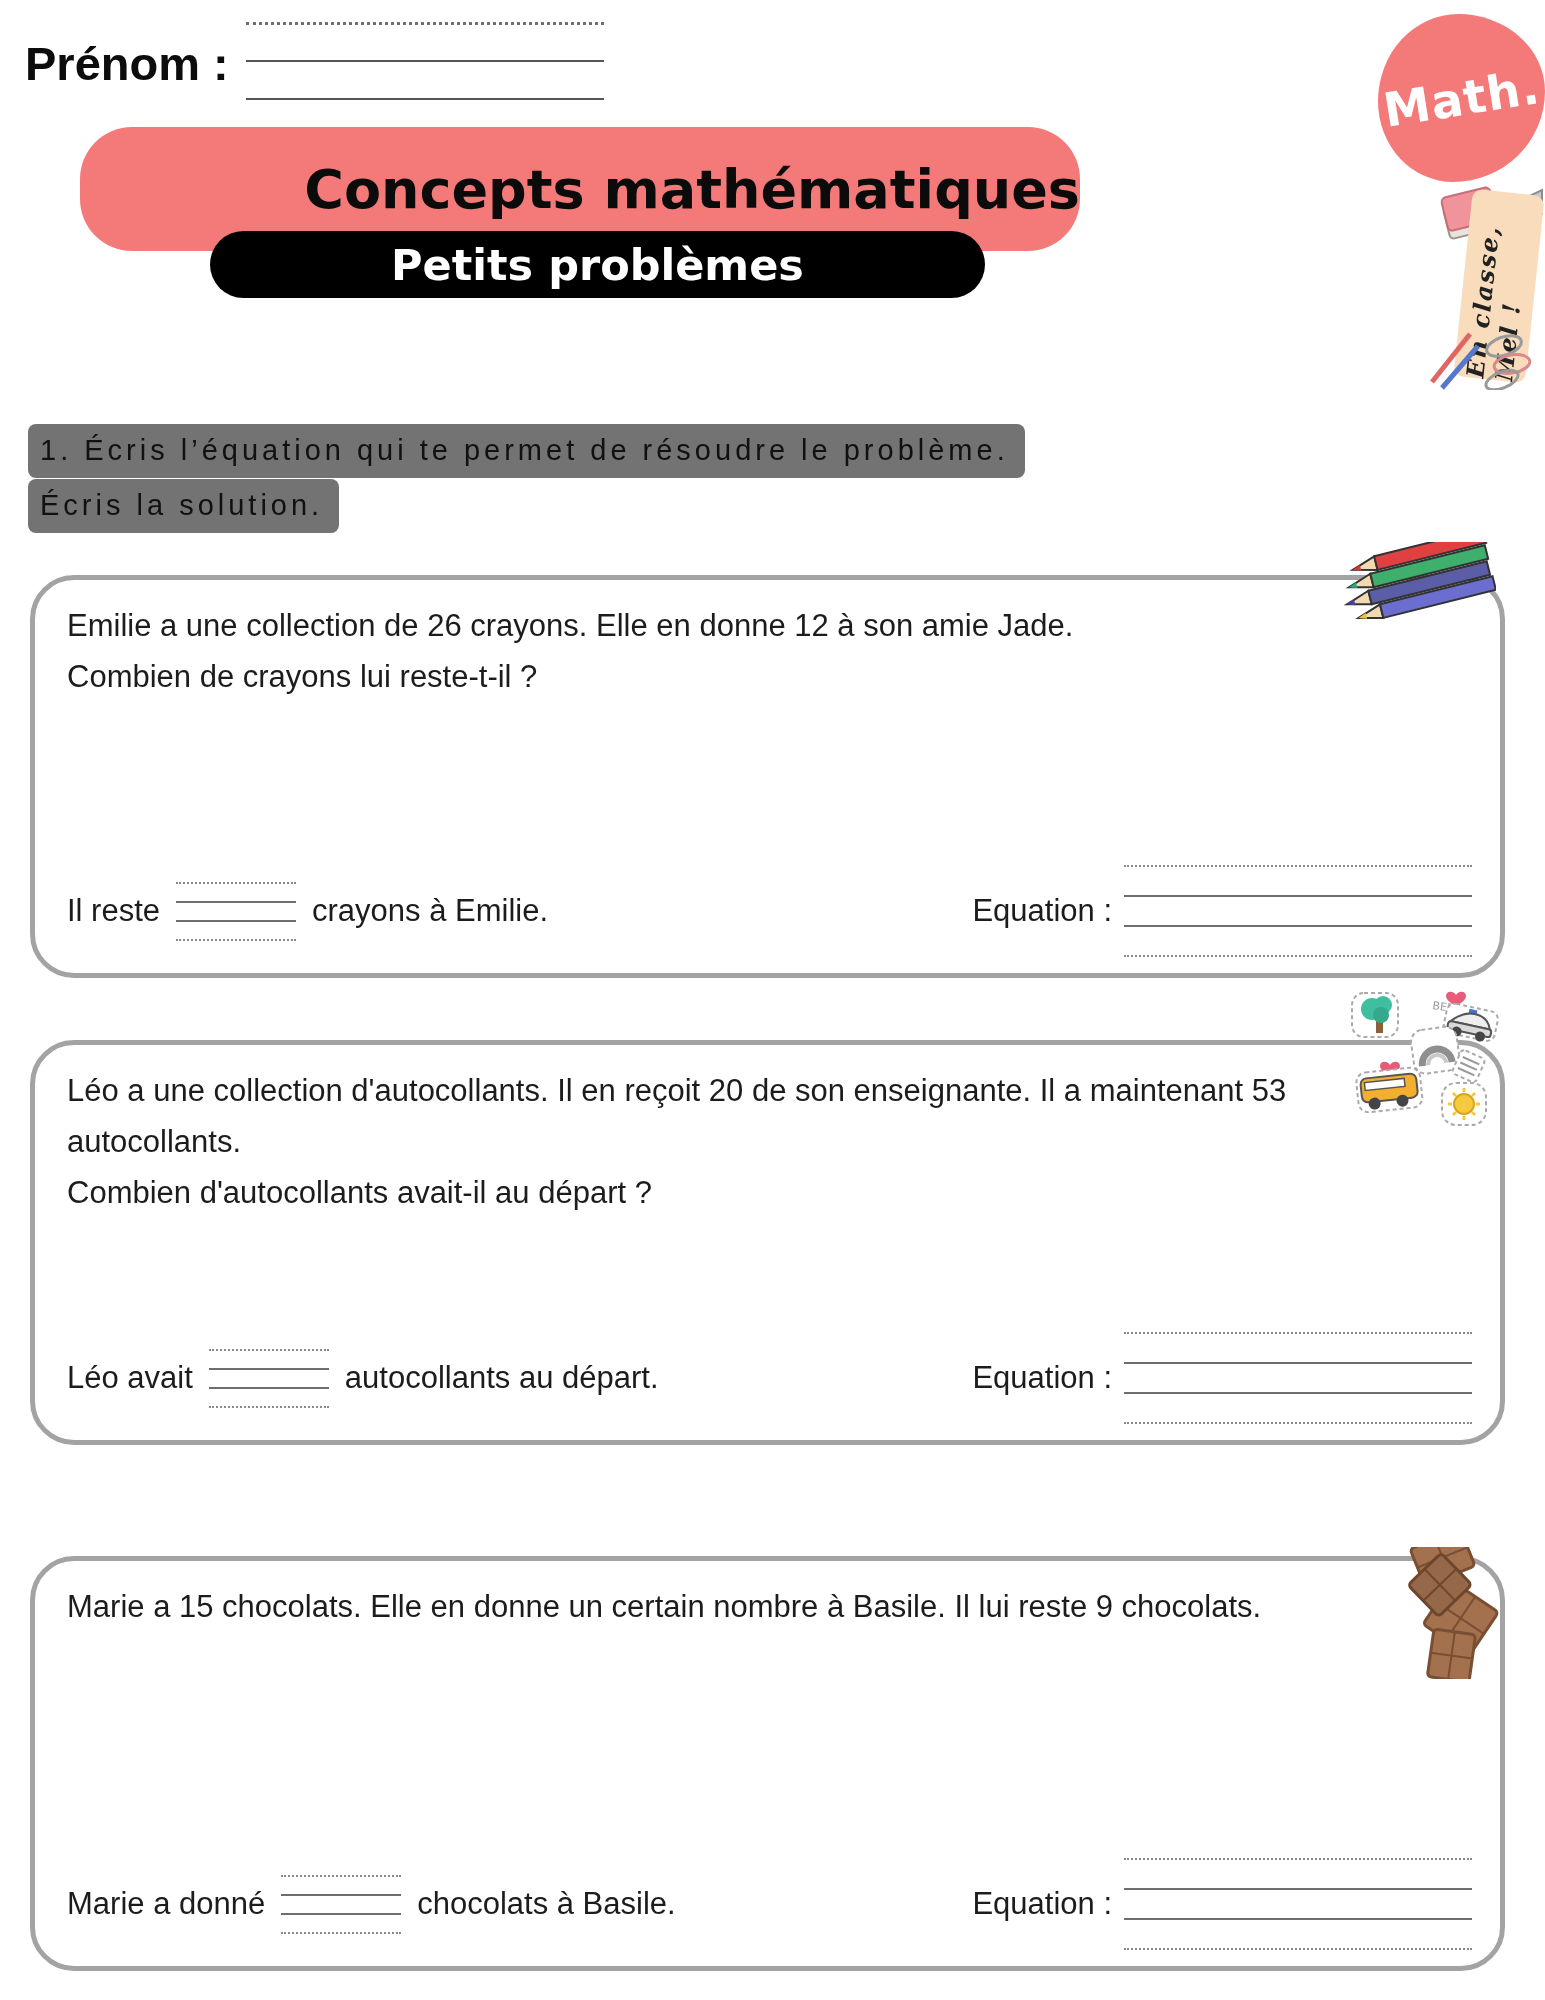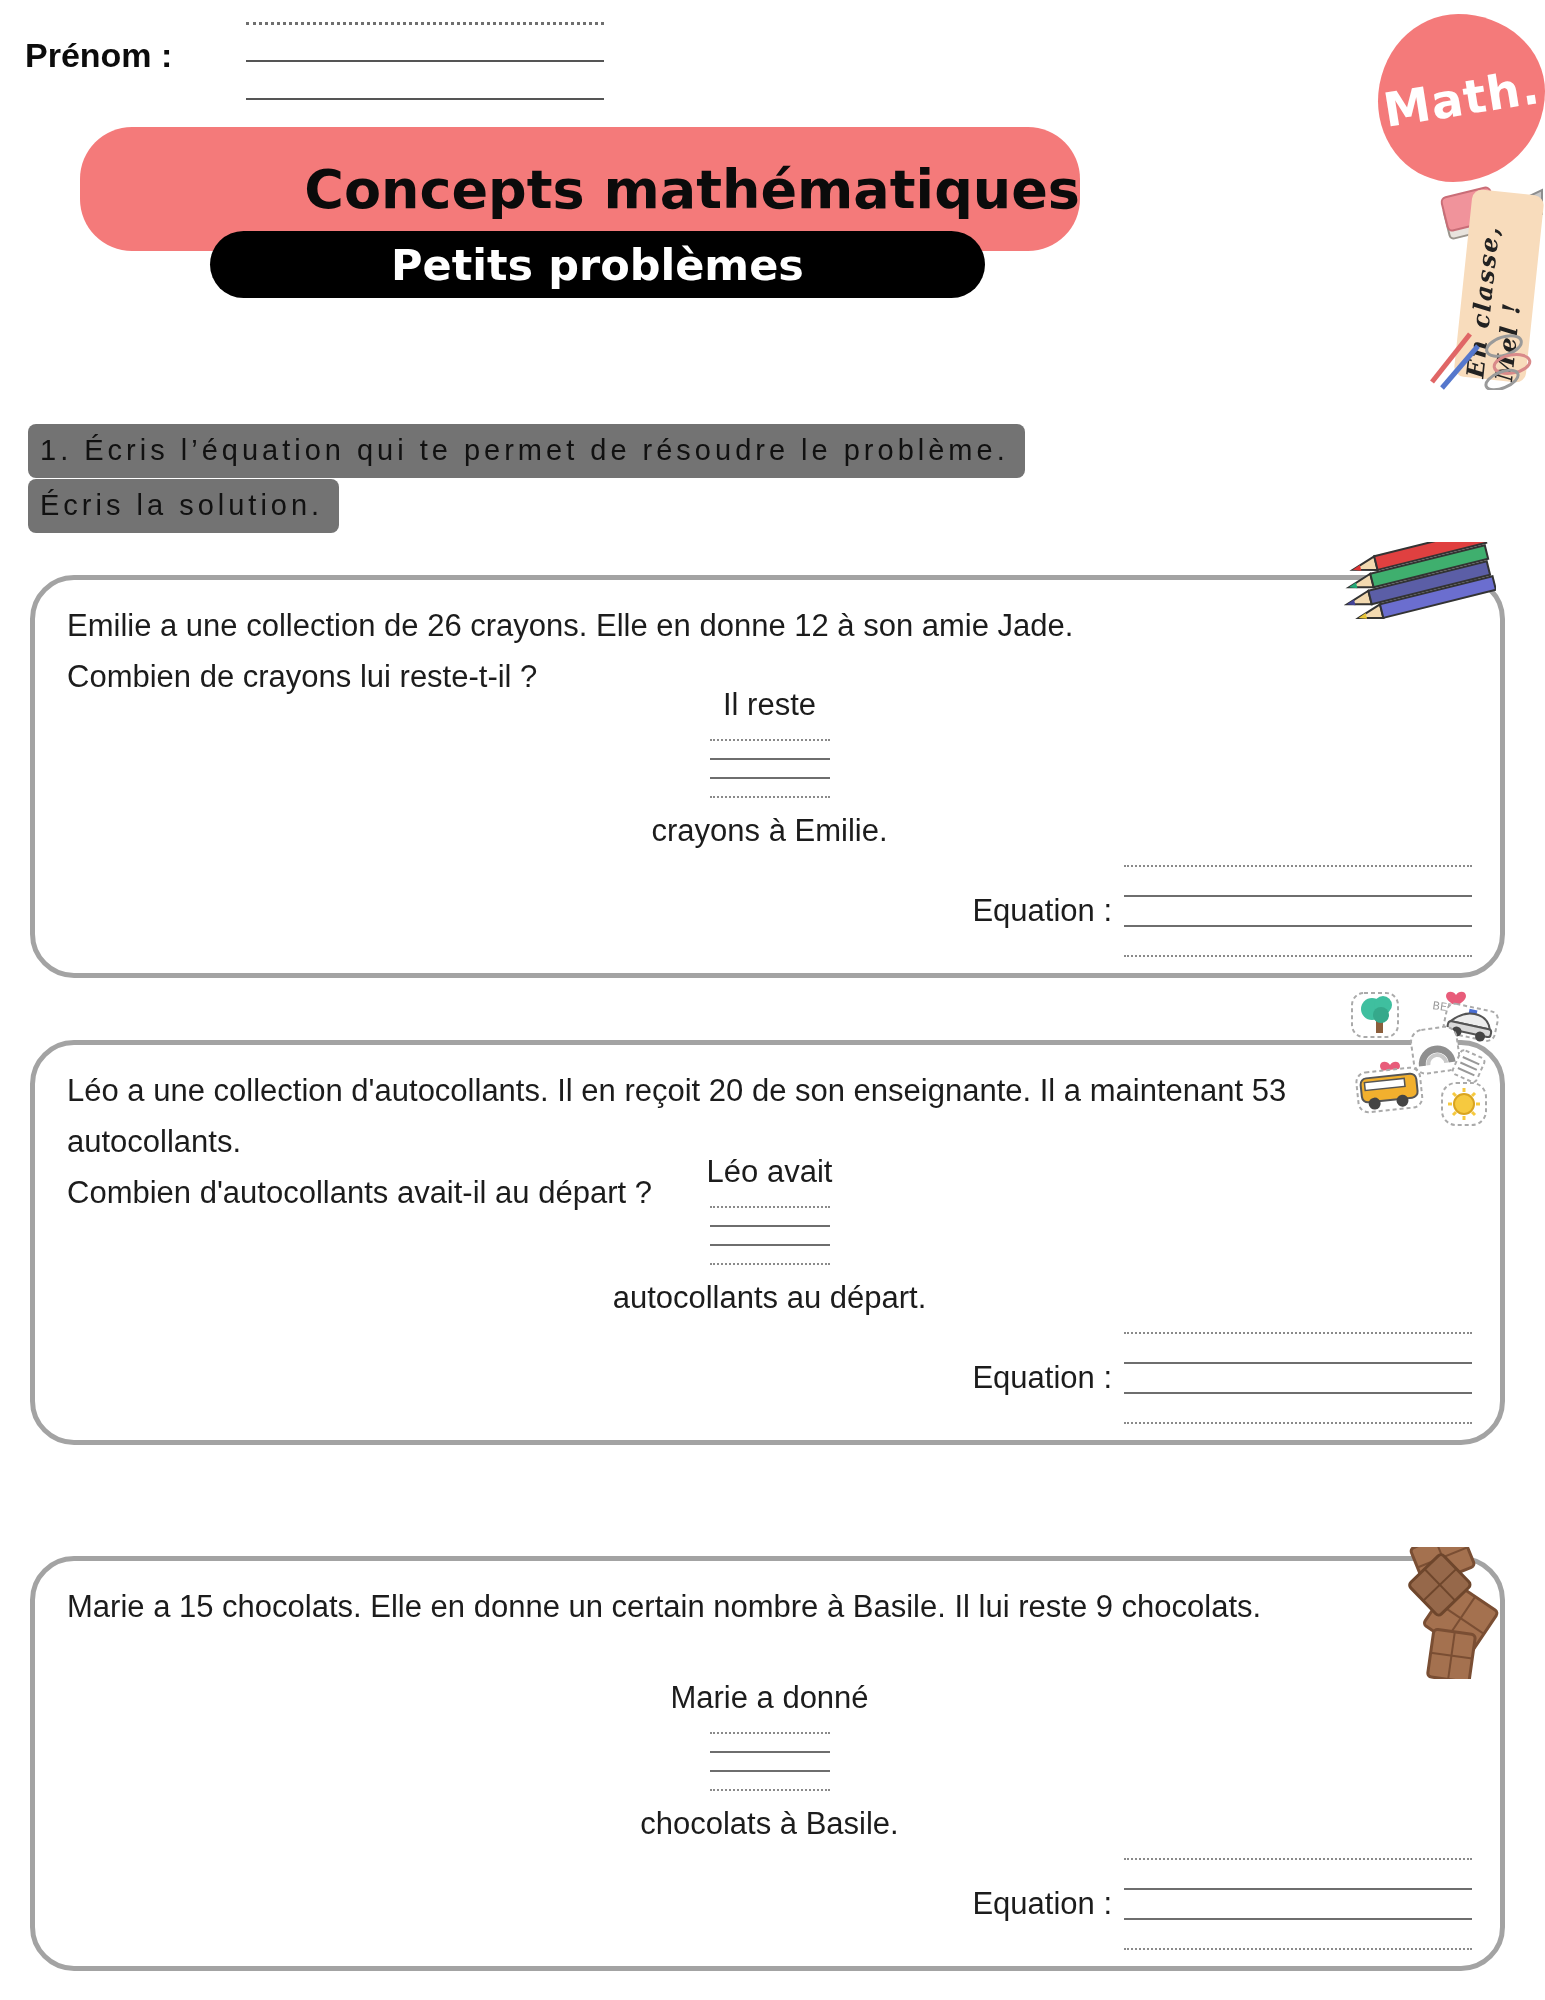--- a/index.html
+++ b/index.html
@@ -1,20 +1,20 @@
 <!DOCTYPE html>
 <html><head>
 <meta charset="utf-8">
 <style>
   html,body{margin:0;padding:0;background:#fff;}
   .page{position:relative;width:1545px;height:2000px;background:#ffffff;overflow:hidden;
         font-family:"Liberation Sans",sans-serif;color:#1a1a1a;}
 
   
-  .prenom{position:absolute;left:25px;top:36px;font-size:34px;font-weight:800;
+  .prenom{position:absolute;left:25px;top:36px;font-size:47px;font-weight:800;
           font-family:"Liberation Sans",sans-serif;color:#0c0c0c;}
   .name-lines{position:absolute;left:246px;top:22px;width:358px;height:114px;}
   .name-lines .ln{position:absolute;left:0;right:0;}
   .ln.dotted{border-top:3px dotted #6f6f6f;}
   .ln.solid{border-top:2px solid #555;}
   .name-lines .ln:nth-child(1){top:0;}
   .name-lines .ln:nth-child(2){top:38px;}
   .name-lines .ln:nth-child(3){top:76px;}
   .name-lines .ln:nth-child(4){top:112px;}
 
@@ -49,21 +49,21 @@
   
   .problem-box{position:absolute;left:30px;width:1475px;background:#fff;
                border:5px solid #a3a3a3;border-radius:44px;box-sizing:border-box;}
   .box-1{top:575px;height:403px;}
   .box-2{top:1040px;height:405px;}
   .box-3{top:1556px;height:415px;}
   .box-text{padding:20px 32px 0 32px;}
   .box-text p{margin:0;font-size:31px;line-height:1.65;color:#1c1c1c;max-width:1260px;}
 
   .answer-row{position:absolute;left:32px;right:28px;bottom:16px;display:flex;
-              align-items:center;gap:16px;font-size:31px;color:#1c1c1c;flex-direction:column;}
+              align-items:center;gap:16px;font-size:31px;color:#1c1c1c;}
   .eq-group{margin-left:auto;display:flex;align-items:center;gap:12px;}
 
   .write-lines{position:relative;flex:0 0 auto;}
   .write-lines .ln{position:absolute;left:0;right:0;}
   .write-lines .ln.dotted{border-top:2px dotted #8a8a8a;}
   .write-lines .ln.solid{border-top:2px solid #6e6e6e;}
   .wl-small{width:120px;height:58px;}
   .wl-small .ln:nth-child(1){top:0;}
   .wl-small .ln:nth-child(2){top:19px;}
   .wl-small .ln:nth-child(3){top:38px;}

